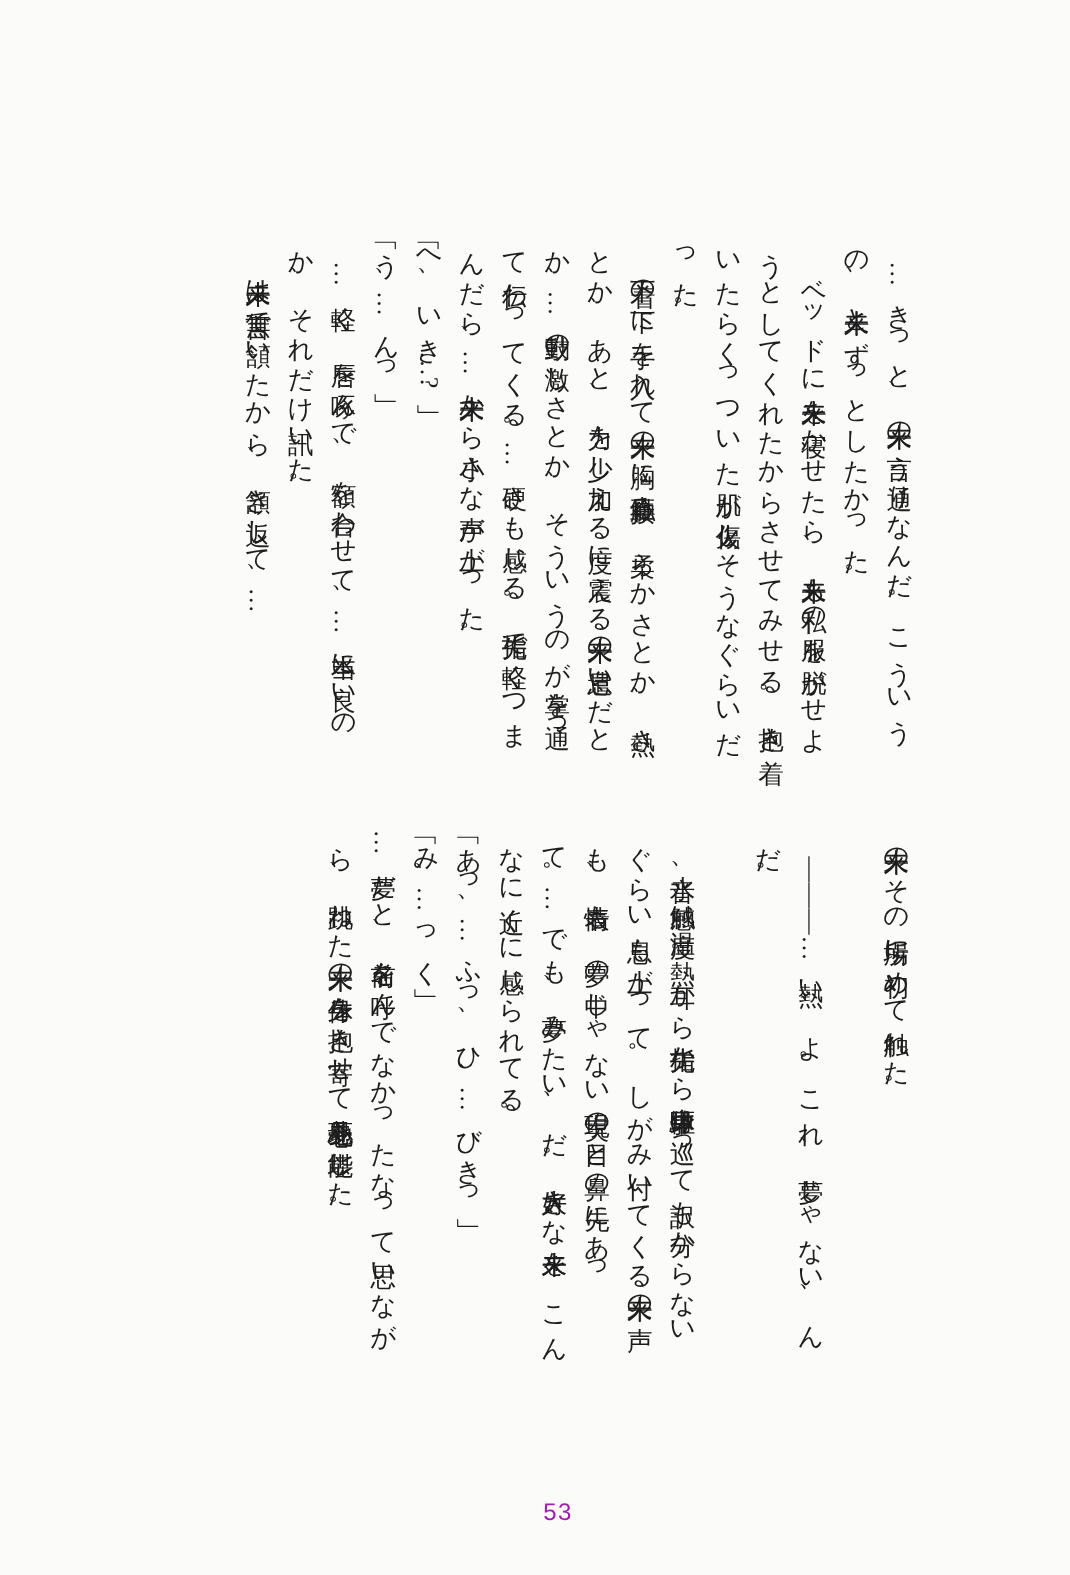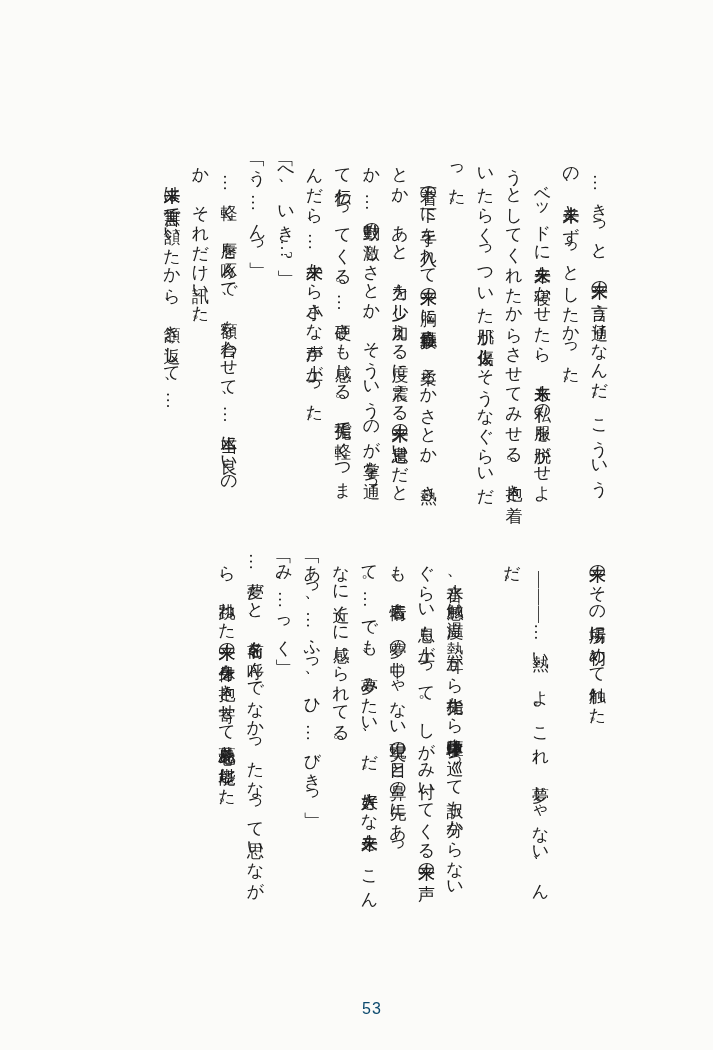--- a/index.html
+++ b/index.html
@@ -50,21 +50,21 @@
   }
   .page-number {
     position: absolute;
     top: 1000px;
     left: 348px;
     width: 48px;
     text-align: center;
     font-family: "Liberation Sans", "DejaVu Sans", sans-serif;
     font-size: 16px;
     letter-spacing: 1px;
-    color: #0c4a6e;
+    color: #a21caf;
   }
 </style>
 </head>
 <body style="background: rgb(251, 251, 249);">
 
 <div class="page">
 
   <section class="passage top" style="color: rgb(29, 29, 29);">
       <p class="para indent">…きっと、未来の言う通りなんだ。こういうの、未来とずっとしたかった。</p>
       <p class="para indent">ベッドに未来を寝かせたら、未来も私の服を脱がせようとしてくれたからさせてみせる。抱き着いたらくっついた肌が火傷しそうなぐらいだった。</p>

